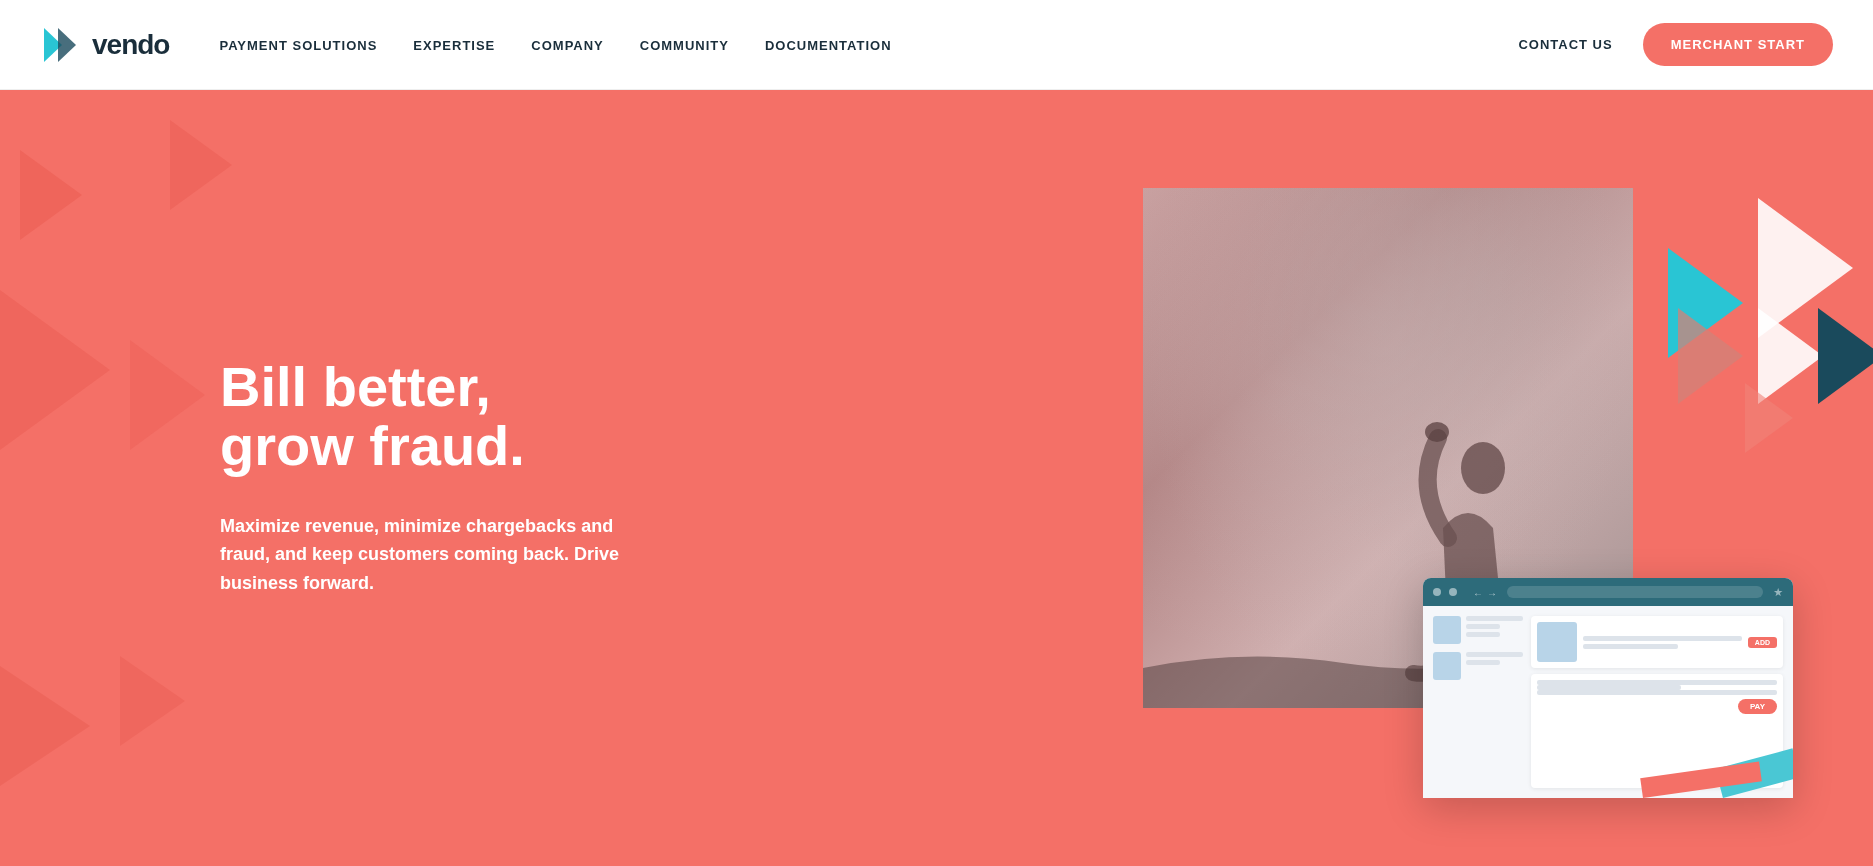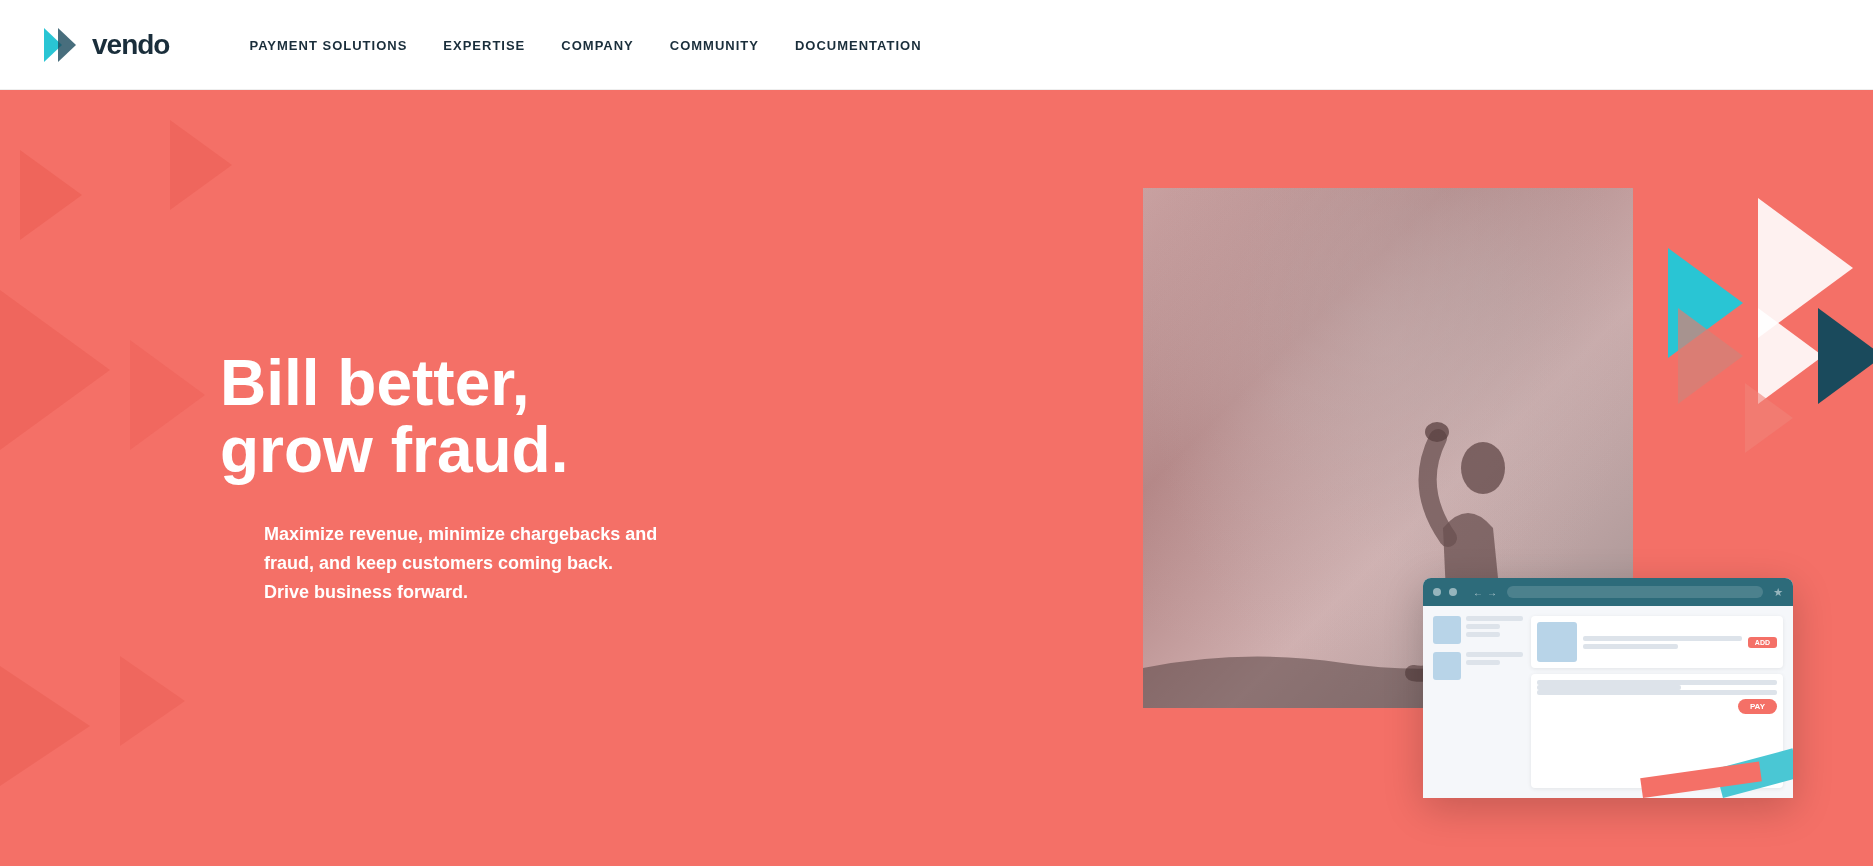--- a/index.html
+++ b/index.html
@@ -13,21 +13,21 @@
       background: #ffffff;
       height: 90px;
       padding: 0 40px;
       border-bottom: 1px solid #eee;
       position: relative;
       z-index: 10;
     }
     .navbar-left {
       display: flex;
       align-items: center;
-      gap: 80px;
+      gap: 50px;
     }
     .logo {
       display: flex;
       align-items: center;
       gap: 10px;
       text-decoration: none;
       cursor: pointer;
     }
     .logo-icon {
       width: 42px;
@@ -99,42 +99,41 @@
 
     
     .hero-content {
       position: relative;
       z-index: 5;
       padding-left: 220px;
       padding-right: 60px;
       max-width: 720px;
     }
     .hero-title {
-      font-size: 64px;
+      font-size: 56px;
       font-weight: 900;
       color: #fff;
       line-height: 1.05;
       margin-bottom: 36px;
     }
     .hero-subtitle {
       font-size: 22px;
       font-weight: 600;
       color: #fff;
       letter-spacing: 2px;
       text-transform: uppercase;
       margin-bottom: 28px;
       line-height: 1.4;
     }
     .hero-desc {
       font-size: 18px;
       font-weight: 700;
       color: #fff;
       line-height: 1.6;
       max-width: 560px;
-      margin-left: 44px;
     }
 
     
     .hero-image-area {
       position: absolute;
       right: 80px;
       top: 50%;
       transform: translateY(-50%);
       width: 650px;
       height: 580px;
@@ -303,20 +302,24 @@
         <a href="#">COMPANY</a>
       </li>
       <li>
         <a href="#">COMMUNITY</a>
       </li>
       <li>
         <a href="#">DOCUMENTATION</a>
       </li>
     </ul>
   </div>
+  <div class="navbar-right">
+    <a class="contact-link" href="#">CONTACT US</a>
+    <button class="merchant-btn">MERCHANT START</button>
+  </div>
 </nav>
 
 <section class="hero">
 
   <div class="tri-bg">
 
     <div class="tri tri-top-left"></div>
     <div class="tri tri-top-left2"></div>
 
     <div class="tri tri-left-fade"></div>

